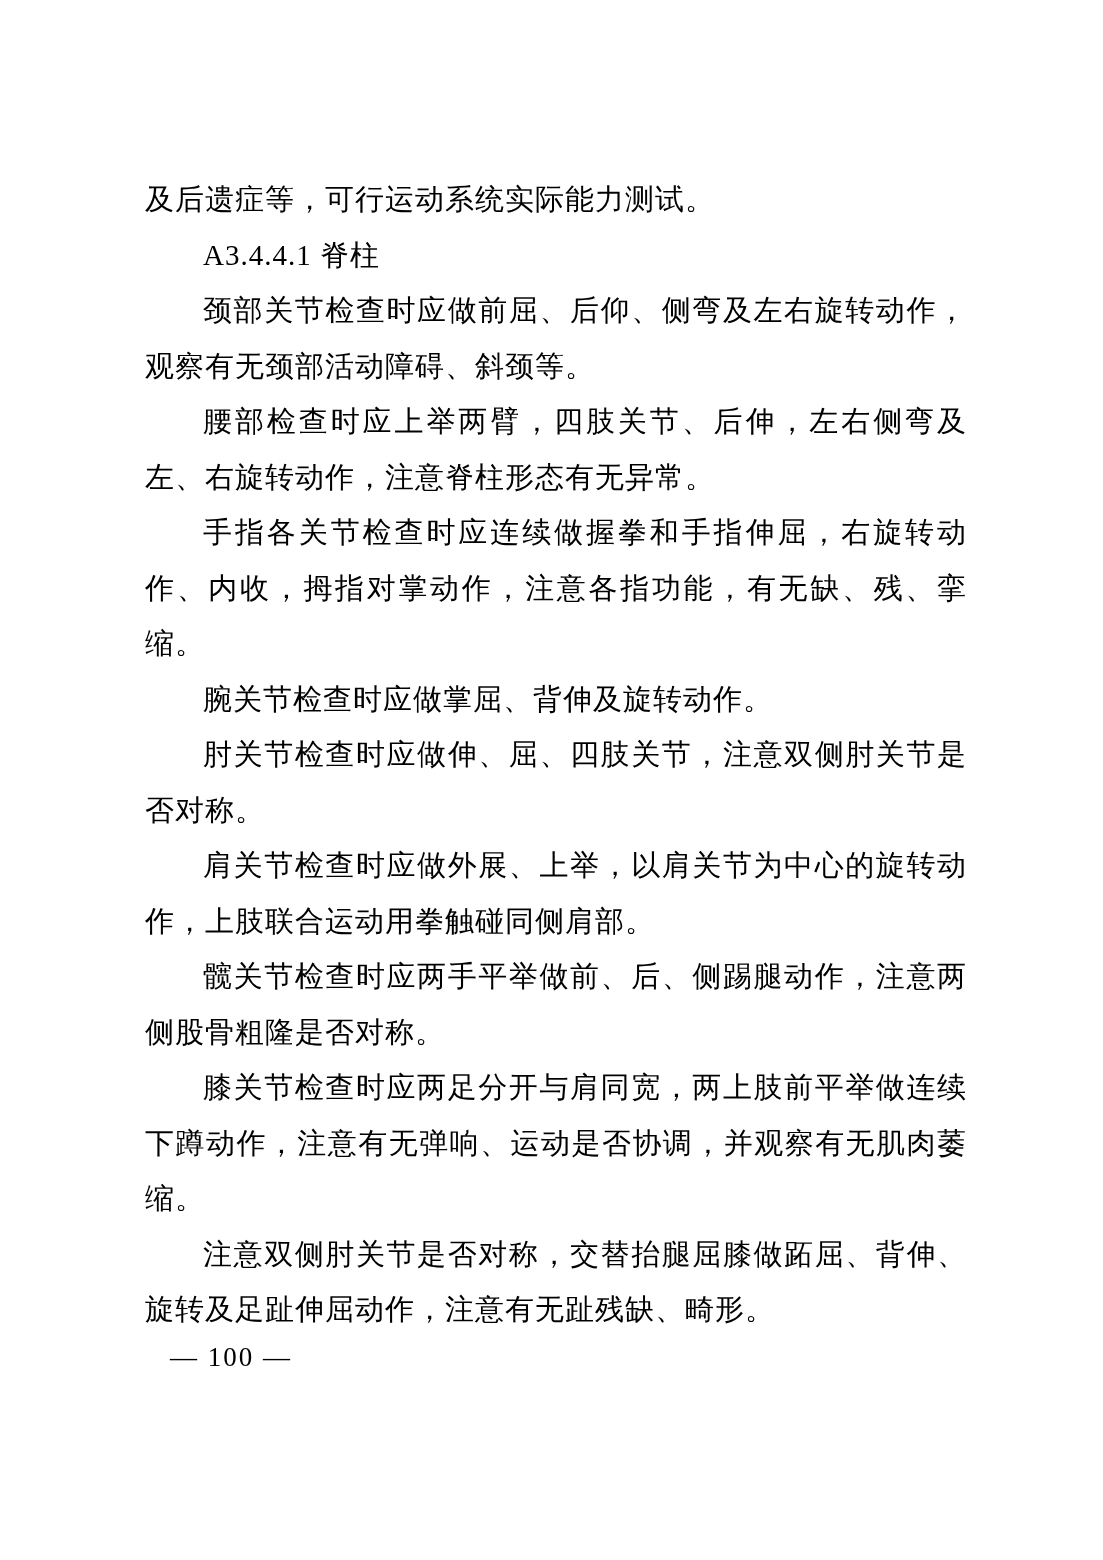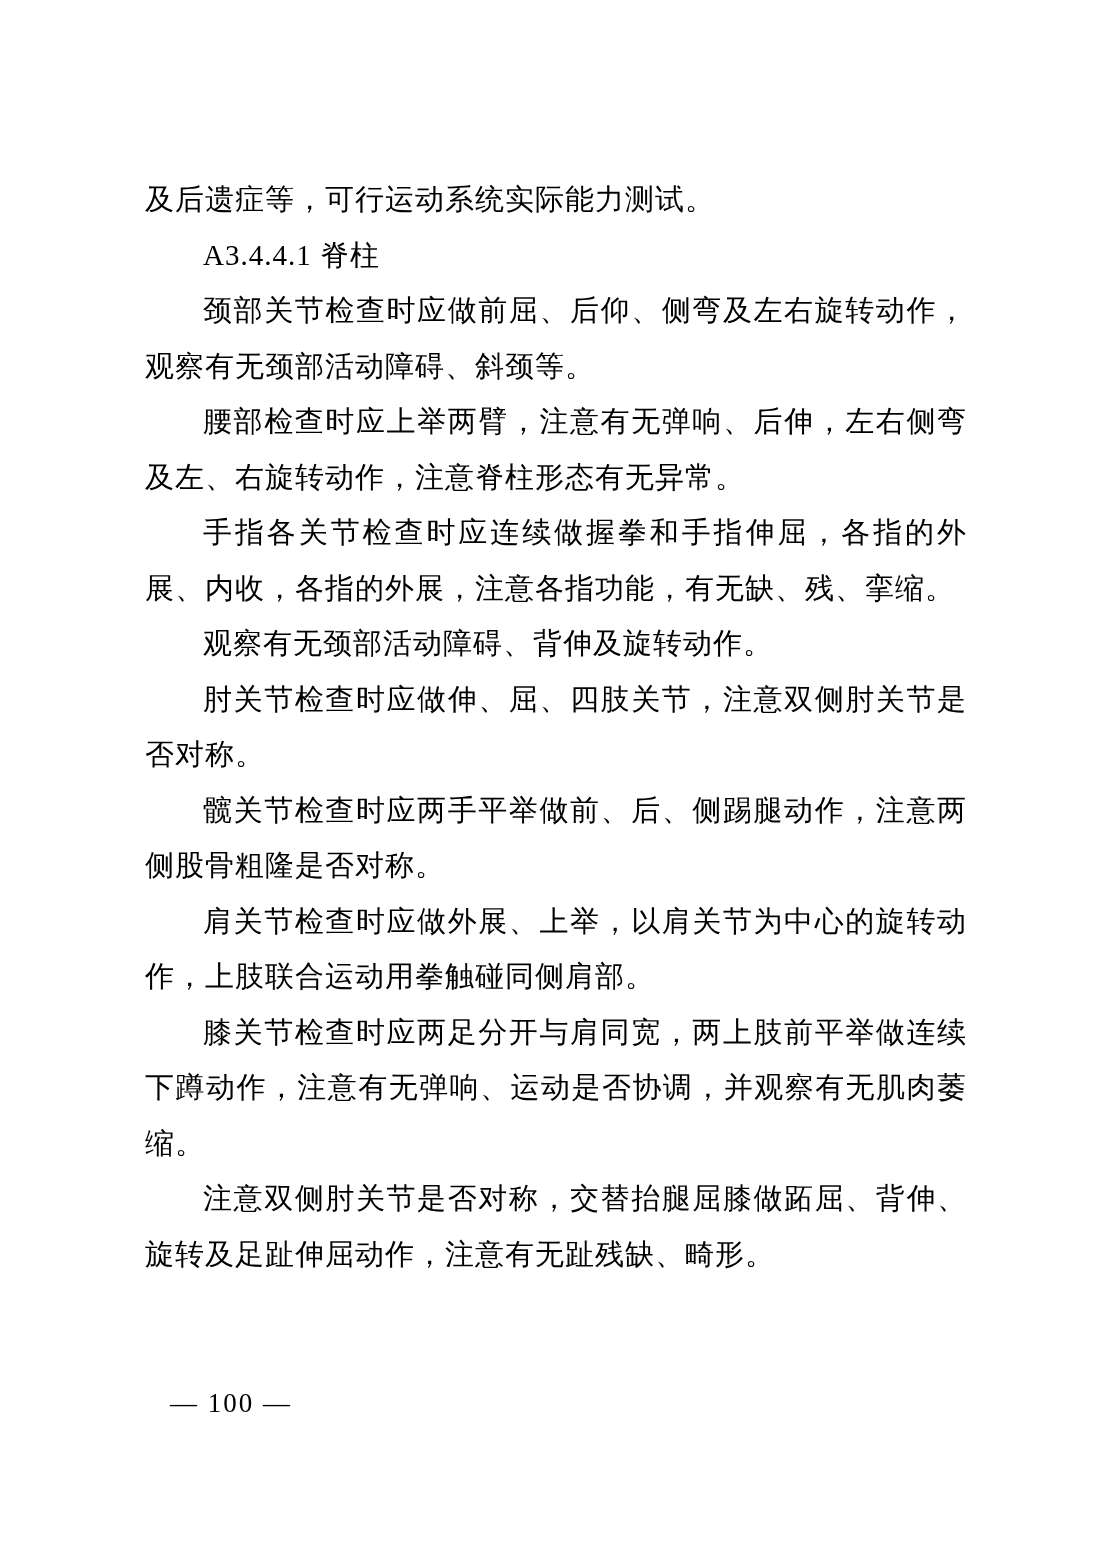--- a/index.html
+++ b/index.html
@@ -32,38 +32,38 @@
     text-indent: 2em;
     letter-spacing: 1px;
     word-break: break-all;
   }
   .doc-body p.no-indent {
     text-indent: 0;
   }
   .page-footer {
     position: absolute;
     left: 170px;
-    top: 1383px;
+    top: 1337px;
     font-size: 27px;
     line-height: 40px;
     letter-spacing: 2px;
     color: #000000;
   }
 </style>
 </head>
 <body>
 
 <div class="page">
   <div class="doc-body">
       <p class="no-indent">及后遗症等，可行运动系统实际能力测试。</p>
       <p>A3.4.4.1 脊柱</p>
       <p>颈部关节检查时应做前屈、后仰、侧弯及左右旋转动作，观察有无颈部活动障碍、斜颈等。</p>
-      <p>腰部检查时应上举两臂，注意有无弹响、后伸，左右侧弯及左、右旋转动作，注意脊柱形态有无异常。</p>
-      <p>手指各关节检查时应连续做握拳和手指伸屈，各指的外展、内收，各指的外展，注意各指功能，有无缺、残、挛缩。</p>
-      <p>观察有无颈部活动障碍、背伸及旋转动作。</p>
+      <p>腰部检查时应上举两臂，四肢关节、后伸，左右侧弯及左、右旋转动作，注意脊柱形态有无异常。</p>
+      <p>手指各关节检查时应连续做握拳和手指伸屈，右旋转动作、内收，拇指对掌动作，注意各指功能，有无缺、残、挛缩。</p>
+      <p>腕关节检查时应做掌屈、背伸及旋转动作。</p>
       <p>肘关节检查时应做伸、屈、四肢关节，注意双侧肘关节是否对称。</p>
+      <p>肩关节检查时应做外展、上举，以肩关节为中心的旋转动作，上肢联合运动用拳触碰同侧肩部。</p>
       <p>髋关节检查时应两手平举做前、后、侧踢腿动作，注意两侧股骨粗隆是否对称。</p>
-      <p>肩关节检查时应做外展、上举，以肩关节为中心的旋转动作，上肢联合运动用拳触碰同侧肩部。</p>
       <p>膝关节检查时应两足分开与肩同宽，两上肢前平举做连续下蹲动作，注意有无弹响、运动是否协调，并观察有无肌肉萎缩。</p>
       <p>注意双侧肘关节是否对称，交替抬腿屈膝做跖屈、背伸、旋转及足趾伸屈动作，注意有无趾残缺、畸形。</p>
     </div>
   <div class="page-footer">— 100 —</div>
 </div>
 
 </body></html>

